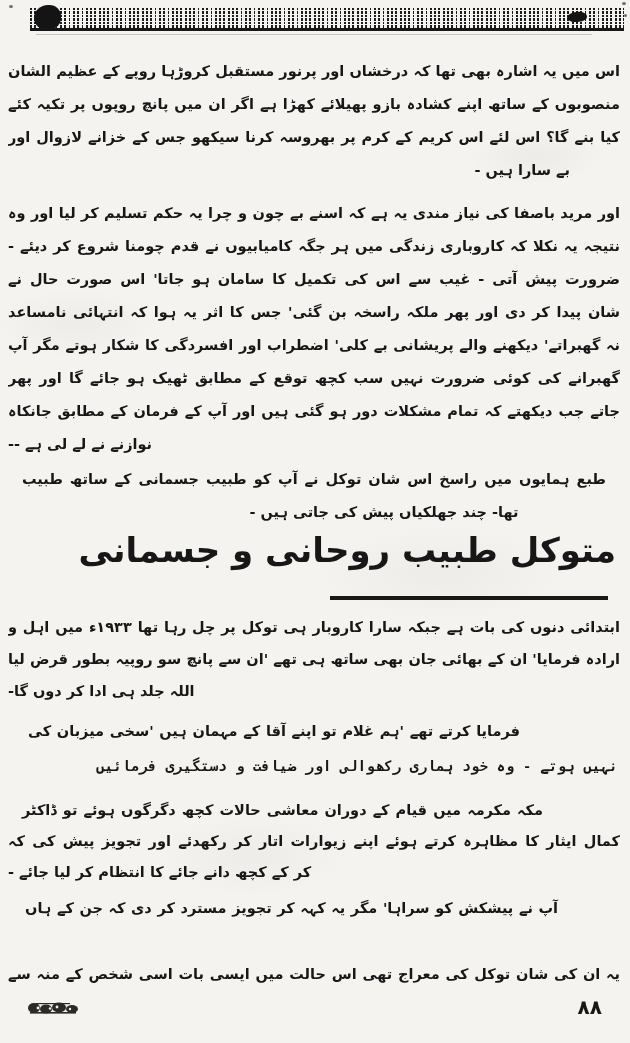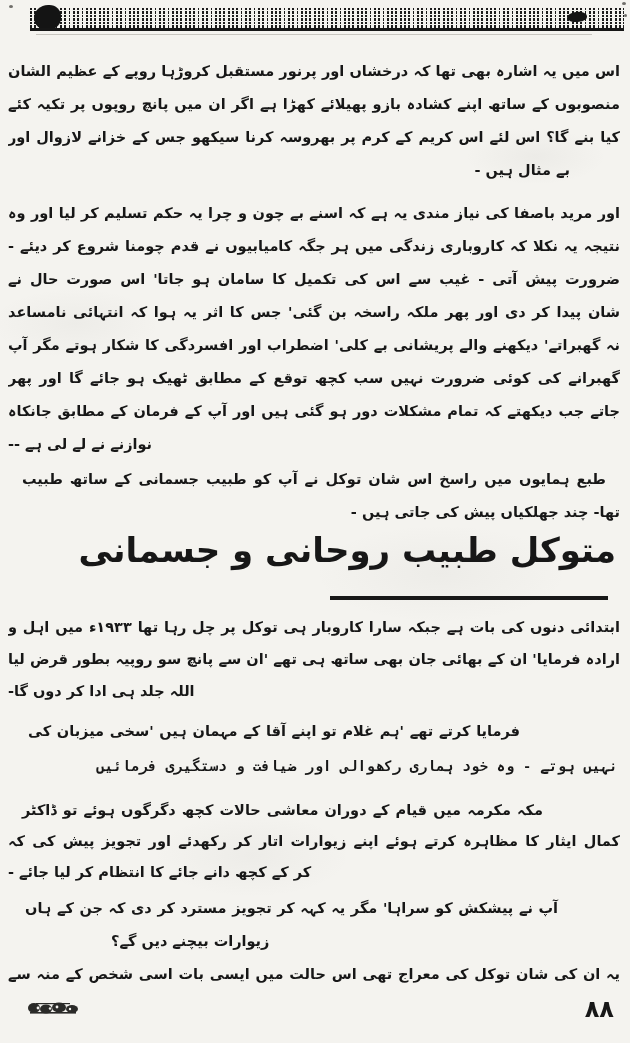--- a/index.html
+++ b/index.html
@@ -33,21 +33,21 @@
   .s1{left:9px;top:5px;width:4px;height:3px;}
   .s2{left:622px;top:2px;width:4px;height:3px;}
   .s3{left:624px;top:14px;width:3px;height:3px;}
 
   
   .para{position:absolute;left:8px;right:10px;--lh:33px;font-size:14.5px;font-weight:bold;}
   .para > div{line-height:var(--lh);max-height:var(--lh);overflow:hidden;}
   .j{text-align:justify;text-align-last:justify;}
   .pr50{text-align:right;padding-right:50px;}
   .pl0{text-align:left;}
-  .pl140{text-align:right;padding-left:140px;}
+  .pl140{text-align:center;padding-left:140px;}
   .pl88{text-align:left;padding-left:88px;font-family:Liberation Mono, monospace;}
   .pl103{text-align:left;padding-left:103px;}
   .i14{padding-right:14px;padding-left:14px;}
   .ir100{padding-right:100px;padding-left:20px;}
   .ir77{padding-right:77px;padding-left:14px;}
   .ir62{padding-right:62px;padding-left:17px;}
 
   .p1{top:55px;--lh:33px;}
   .p2{top:197px;--lh:33px;}
   .p3{top:463px;--lh:33px;}
@@ -59,21 +59,21 @@
 
   
   .heading{
     position:absolute;right:14px;left:8px;top:524px;
     font-size:34px;font-weight:bold;text-align:right;
     line-height:52px;max-height:52px;overflow:hidden;
   }
   .heading-underline{position:absolute;left:330px;top:596px;width:278px;height:3.5px;background:#181818;}
 
   
-  .pagenum{position:absolute;right:16px;top:995px;font-size:24px;font-weight:bold;text-align:center;}
+  .pagenum{position:absolute;right:28px;top:995px;font-size:20px;font-weight:bold;text-align:center;}
   .stamp{position:absolute;left:26px;top:1000px;width:56px;height:18px;filter:blur(.5px);}
 </style>
 </head>
 <body>
 
 <div class="page">
 
   <div class="speck s1"></div>
   <div class="speck s2"></div>
   <div class="speck s3"></div>
@@ -82,21 +82,21 @@
     <div class="blob-l"></div>
     <div class="blob-r"></div>
   </div>
   <div class="band-rule"></div>
   <div class="band-rule2"></div>
 
   <div class="para p1">
     <div class="j">اس میں یہ اشارہ بھی تھا کہ درخشاں اور پرنور مستقبل کروڑہا روپے کے عظیم الشان اور فقید المثال</div>
     <div class="j">منصوبوں کے ساتھ اپنے کشادہ بازو پھیلائے کھڑا ہے اگر ان میں پانچ روپوں پر تکیہ کئے بیٹھے رہے تو ان کا</div>
     <div class="j">کیا بنے گا؟ اس لئے اس کریم کے کرم پر بھروسہ کرنا سیکھو جس کے خزانے لازوال اور نوازنے کے انداز</div>
-    <div class="pr50">بے مثال ہیں -</div>
+    <div class="pr50">بے سارا ہیں -</div>
   </div>
 
   <div class="para p2">
     <div class="j">اور مرید باصفا کی نیاز مندی یہ ہے کہ اسنے بے چون و چرا یہ حکم تسلیم کر لیا اور وہ وظیفہ پڑھنا چھوڑ دیا -</div>
     <div class="j">نتیجہ یہ نکلا کہ کاروباری زندگی میں ہر جگہ کامیابیوں نے قدم چومنا شروع کر دیئے - جونہی کوئی</div>
     <div class="j">ضرورت پیش آتی - غیب سے اس کی تکمیل کا سامان ہو جاتا' اس صورت حال نے طبیعت میں توکل کی</div>
     <div class="j">شان پیدا کر دی اور پھر ملکہ راسخہ بن گئی' جس کا اثر یہ ہوا کہ انتہائی نامساعد حالات میں بھی کسی بات سے</div>
     <div class="j">نہ گھبراتے' دیکھنے والے پریشانی بے کلی' اضطراب اور افسردگی کا شکار ہوتے مگر آپ تسلی دیتے کہ</div>
     <div class="j">گھبرانے کی کوئی ضرورت نہیں سب کچھ توقع کے مطابق ٹھیک ہو جائے گا اور پھر سب احباب دنگ رہ</div>
     <div class="j">جاتے جب دیکھتے کہ تمام مشکلات دور ہو گئی ہیں اور آپ کے فرمان کے مطابق جانکاہ غموں کی جگہ سچی</div>
@@ -123,21 +123,20 @@
   </div>
 
   <div class="para p6">
     <div class="j ir77">مکہ مکرمہ میں قیام کے دوران معاشی حالات کچھ دگرگوں ہوئے تو ڈاکٹر صاحب کی اہلیہ محترمہ نے</div>
     <div class="j">کمال ایثار کا مظاہرہ کرتے ہوئے اپنے زیوارات اتار کر رکھدئے اور تجویز پیش کی کہ انہیں فروخت</div>
     <div class="pl0">کر کے کچھ دانے جائے کا انتظام کر لیا جائے -</div>
   </div>
 
   <div class="para p7">
     <div class="j ir62">آپ نے پیشکش کو سراہا' مگر یہ کہہ کر تجویز مسترد کر دی کہ جن کے ہاں مہمان ہیں کیا وہ ہمیں</div>
-    <div class="pl103">زیوارات بیچنے دیں گے؟</div>
   </div>
 
   <div class="para p8">
     <div class="j">یہ ان کی شان توکل کی معراج تھی اس حالت میں ایسی بات اسی شخص کے منہ سے نکل سکتی تھی</div>
   </div>
 
   <div class="stamp">
     <svg width="56" height="18" viewBox="0 0 56 18" xmlns="http://www.w3.org/2000/svg">
       <g fill="#2a2a28">
         <ellipse cx="8" cy="8" rx="6" ry="5"></ellipse>

